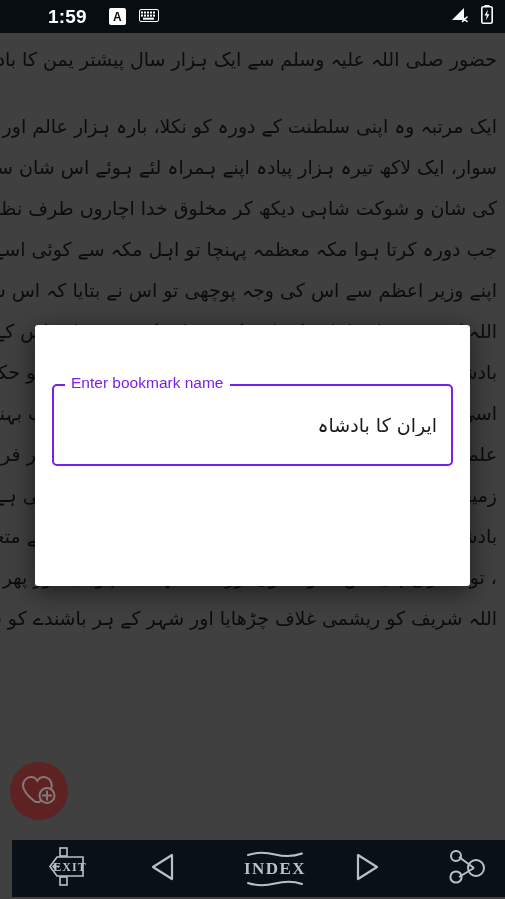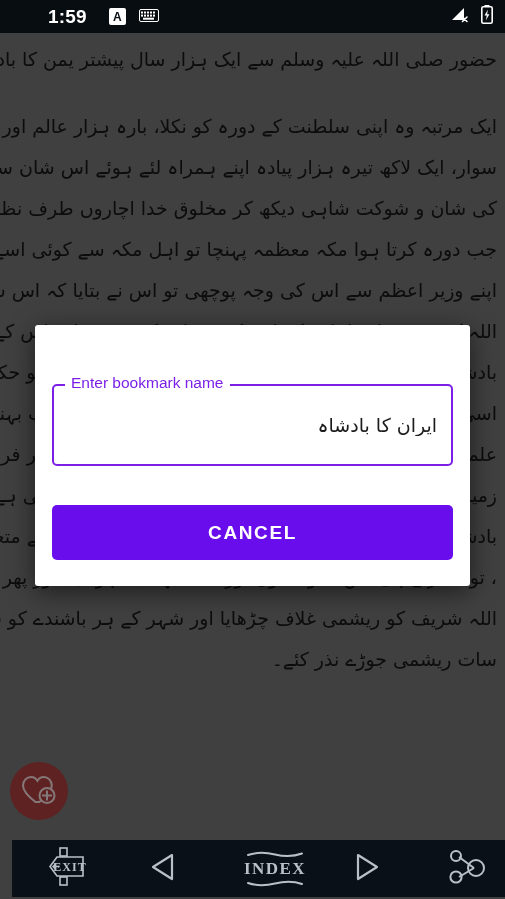--- a/index.html
+++ b/index.html
@@ -166,21 +166,20 @@
     <div class="urdu-line">جب دورہ کرتا ہوا مکہ معظمہ پہنچا تو اہل مکہ سے کوئی اسے دیکھنے نہ آیا۔ بادشاہ حیران ہوا اور</div>
     <div class="urdu-line">اپنے وزیر اعظم سے اس کی وجہ پوچھی تو اس نے بتایا کہ اس شہر میں ایک گھر ہے جسے بیت</div>
     <div class="urdu-line">اللہ کہتے ہیں اور اہل مکہ اس کی تعظیم کرتے ہیں اور اس کے سوا کسی کی تعظیم نہیں کرتے۔</div>
     <div class="urdu-line">بادشاہ کو یہ بات بہت ناگوار گزری اور اس نے اپنے لشکر کو حکم دیا کہ اس گھر کو ڈھا دو۔</div>
     <div class="urdu-line rt">اسی وقت بادشاہ کے ناک، کان اور آنکھوں سے خون اور پیپ بہنے لگی۔</div>
     <div class="urdu-line">علماء میں سے ایک عالم ربانی تشریف لائے اور نبض دیکھ کر فرمایا، مرض آسمانی ہے اور علاج</div>
     <div class="urdu-line">زمین کا ہو رہا ہے، اے بادشاہ! آپ نے اگر کوئی بری نیت کی ہے تو فوراً اس سے توبہ کریں،</div>
     <div class="urdu-line">بادشاہ نے دل ہی دل میں بیت اللہ شریف اور خدام کعبہ کے متعلق اپنے ارادے سے توبہ کی</div>
     <div class="urdu-line">، توبہ کرتے ہی اس کا وہ خون اور مادہ بہنا بند ہو گیا، اور پھر صحت کی خوشی میں اس نے بیت</div>
     <div class="urdu-line">اللہ شریف کو ریشمی غلاف چڑھایا اور شہر کے ہر باشندے کو سات سات اشرفی اور سات</div>
-    <div class="urdu-line rt">سات ریشمی جوڑے نذر کئے۔</div>
   </div>
 
   <div class="fab">
     <span>
       <svg width="36" height="32" viewBox="0 0 36 32">
         <path d="M14.5 29 C6 22.5 2 18 2 12.5 C2 7.5 5.8 4 10 4 C12.6 4 15 5.5 16.4 7.8 C17.8 5.5 20.2 4 22.8 4 C27 4 30.8 7.5 30.8 12.5 C30.8 18 26.8 22.5 18.3 29 Z" fill="none" stroke="#e6cfcf" stroke-width="2"></path>
         <circle cx="26" cy="22.5" r="7.5" fill="#a33b3b" stroke="#e6cfcf" stroke-width="2"></circle>
         <path d="M26 18.3 L26 26.7 M21.8 22.5 L30.2 22.5" stroke="#e6cfcf" stroke-width="2" stroke-linecap="round"></path>
       </svg>
     </span>
@@ -287,18 +286,17 @@
 
   <div class="dialog">
 
     <div class="field-wrap">
       <div class="field-box"></div>
       <div class="field-legend">Enter bookmark name</div>
       <input class="field-input" type="text" value="ایران کا بادشاہ" style="">
     </div>
 
     <div class="dlg-buttons">
-      <button class="dlg-btn">CANCEL</button>
     </div>
 
   </div>
 
 </div>
 
 </body></html>

